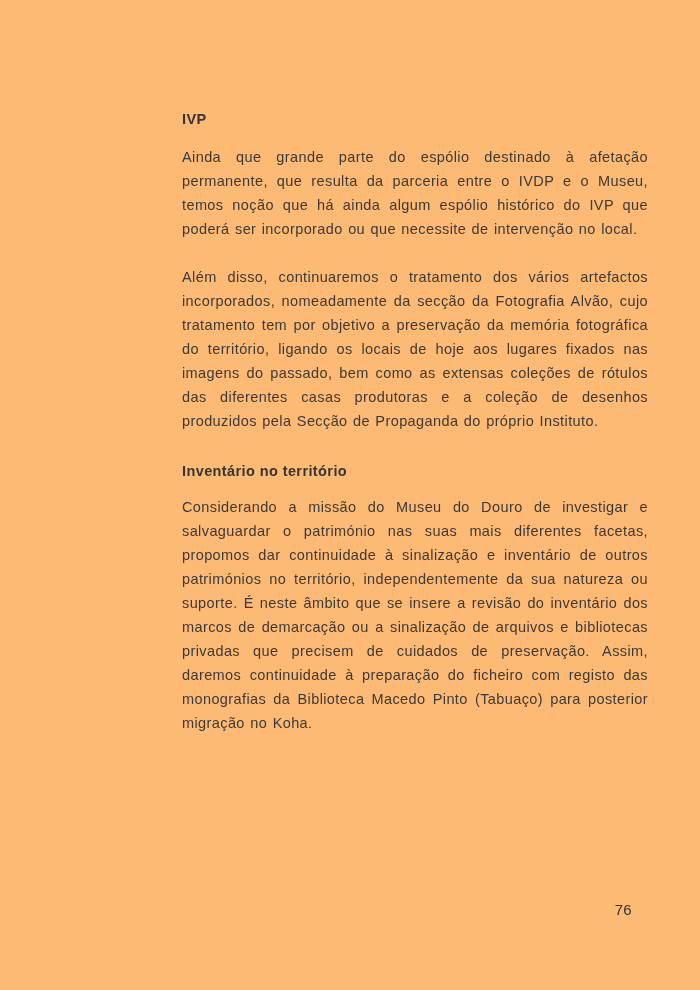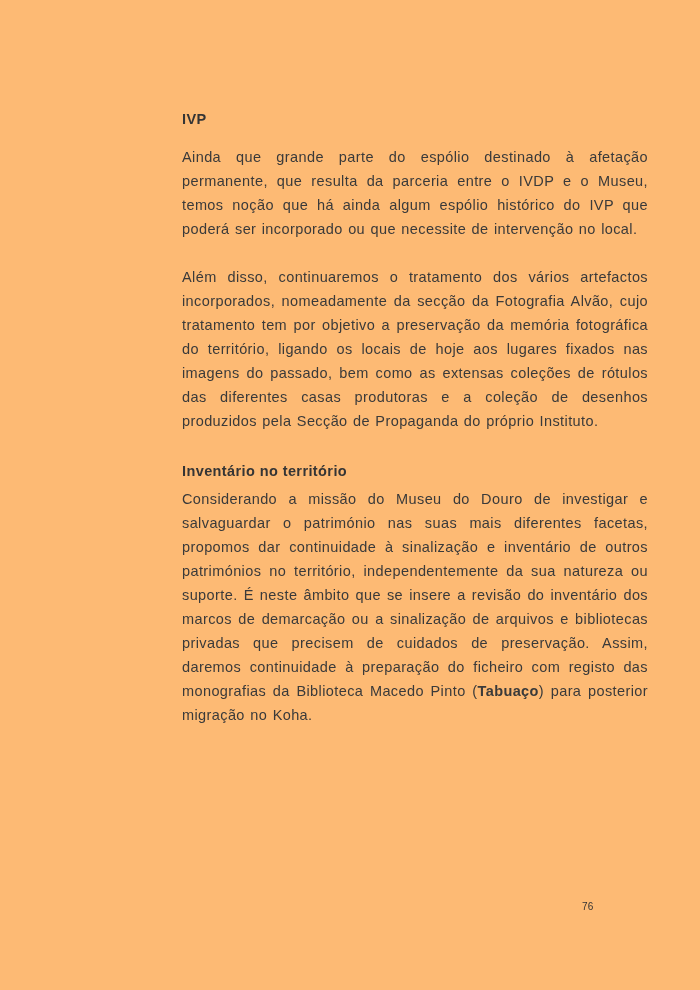--- a/index.html
+++ b/index.html
@@ -26,38 +26,39 @@
   .content h2 {
     font-size: 14.5px;
     line-height: 23.7px;
     font-weight: 700;
     letter-spacing: 0.4px;
     margin: 0 0 13px 0;
     color: #353535;
   }
   .section-2 h2 {
     margin-top: 27px;
-    margin-bottom: 4px;
+    margin-bottom: 12px;
   }
   .content p {
     font-size: 14.5px;
     line-height: 24px;
     letter-spacing: 0.4px;
     word-spacing: 1px;
     text-align: justify;
     margin: 0 0 24px 0;
   }
   .content p span.i { }
-  .content p span.b { font-weight: 700; }
+  .content p span.b { font-weight: 400; }
   .page-number {
     position: absolute;
     top: 901px;
     right: 68px;
     width: 50px;
-    font-size: 10px;
+    text-align: right;
+    font-size: 15px;
     letter-spacing: 0.3px;
     color: #333333;
   }
 </style>
 </head>
 <body>
 
 <div class="page">
   <div class="content">
 

